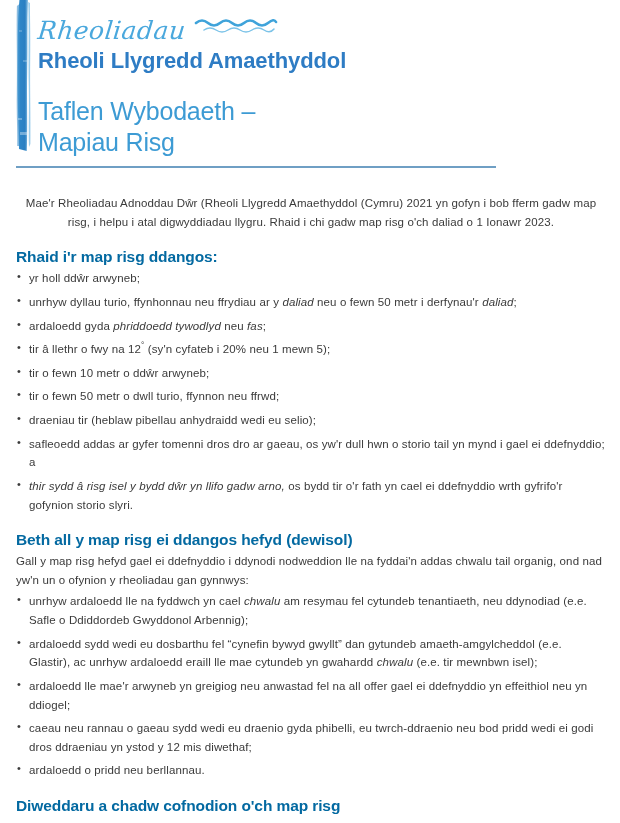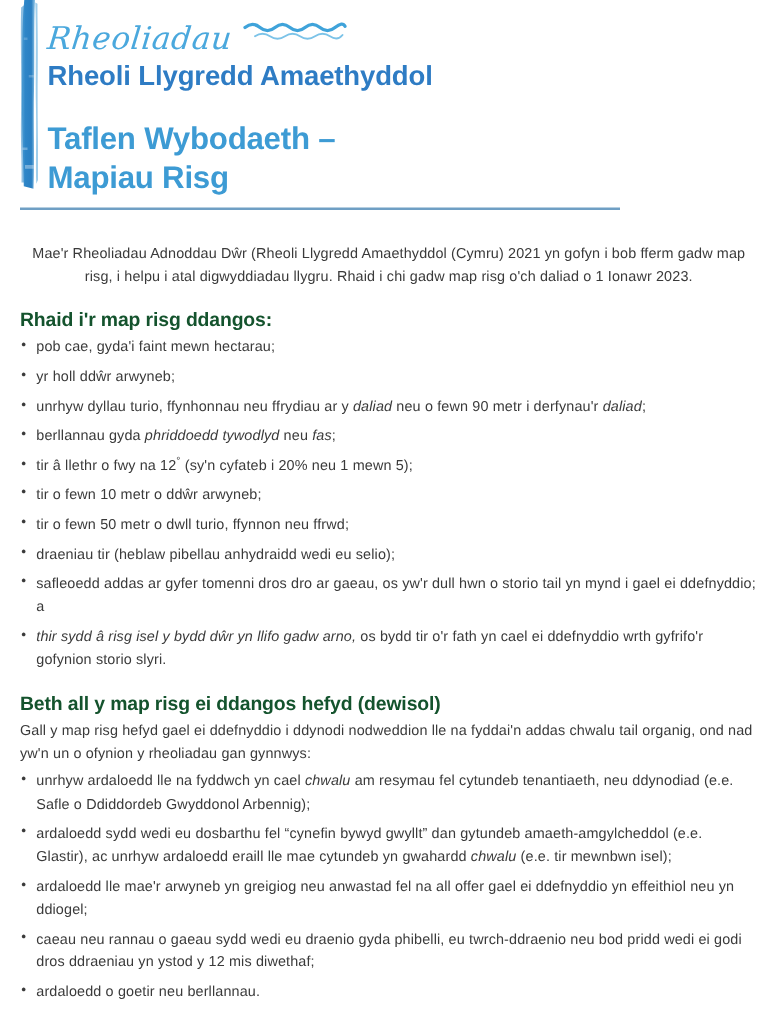--- a/index.html
+++ b/index.html
@@ -55,21 +55,21 @@
   }
   .brand-sub {
     font-size: 22px;
     font-weight: bold;
     color: #2e7cc4;
     margin-top: 5px;
     letter-spacing: -0.1px;
   }
   .main-title {
     font-size: 25px;
-    font-weight: bold;
+    font-weight: normal;
     color: #3d9bd4;
     line-height: 1.25;
     margin-top: 22px;
     letter-spacing: -0.2px;
   }
   .divider {
     position: absolute;
     left: 16px;
     top: 166px;
     width: 480px;
@@ -85,21 +85,21 @@
     font-size: 11.5px;
     line-height: 1.62;
     margin: 22px 0 0 0;
     color: #3a3a3a;
     letter-spacing: 0.01em;
     text-align: center;
   }
   h2.section-heading {
     font-size: 15.5px;
     font-weight: bold;
-    color: #14532d;
+    color: #0369a1;
     margin: 17px 0 3px 0;
     letter-spacing: -0.1px;
   }
   p.section-intro {
     font-size: 11.5px;
     line-height: 1.62;
     margin: 0 0 2px 0;
     letter-spacing: 0.01em;
   }
   ul.bullets {
@@ -182,37 +182,36 @@
 
   <div class="divider"></div>
 </div>
 
 <div class="content">
 
   <p class="intro">Mae'r Rheoliadau Adnoddau Dŵr (Rheoli Llygredd Amaethyddol (Cymru) 2021 yn gofyn i bob fferm gadw map risg, i helpu i atal digwyddiadau llygru. Rhaid i chi gadw map risg o'ch daliad o 1 Ionawr 2023.</p>
 
   <h2 class="section-heading">Rhaid i'r map risg ddangos:</h2>
   <ul class="bullets">
-      <li><span>pob cae, gyda'i faint mewn hectarau;</span></li>
       <li><span>yr holl ddŵr arwyneb;</span></li>
-      <li><span>unrhyw dyllau turio, ffynhonnau neu ffrydiau ar y </span><span class="it">daliad</span><span> neu o fewn 90 metr i derfynau'r </span><span class="it">daliad</span><span>;</span></li>
-      <li><span>berllannau gyda </span><span class="it">phriddoedd tywodlyd</span><span> neu </span><span class="it">fas</span><span>;</span></li>
+      <li><span>unrhyw dyllau turio, ffynhonnau neu ffrydiau ar y </span><span class="it">daliad</span><span> neu o fewn 50 metr i derfynau'r </span><span class="it">daliad</span><span>;</span></li>
+      <li><span>ardaloedd gyda </span><span class="it">phriddoedd tywodlyd</span><span> neu </span><span class="it">fas</span><span>;</span></li>
       <li><span>tir â llethr o fwy na 12</span><sup class="deg">°</sup><span> (sy'n cyfateb i 20% neu 1 mewn 5);</span></li>
       <li><span>tir o fewn 10 metr o ddŵr arwyneb;</span></li>
       <li><span>tir o fewn 50 metr o dwll turio, ffynnon neu ffrwd;</span></li>
       <li><span>draeniau tir (heblaw pibellau anhydraidd wedi eu selio);</span></li>
       <li><span>safleoedd addas ar gyfer tomenni dros dro ar gaeau, os yw'r dull hwn o storio tail yn mynd i gael ei ddefnyddio; a</span></li>
       <li><span class="it">thir sydd â risg isel y bydd dŵr yn llifo gadw arno,</span><span> os bydd tir o'r fath yn cael ei ddefnyddio wrth gyfrifo'r gofynion storio slyri.</span></li>
     </ul>
 
   <h2 class="section-heading">Beth all y map risg ei ddangos hefyd (dewisol)</h2>
   <p class="section-intro">Gall y map risg hefyd gael ei ddefnyddio i ddynodi nodweddion lle na fyddai'n addas chwalu tail organig, ond nad yw'n un o ofynion y rheoliadau gan gynnwys:</p>
   <ul class="bullets">
       <li><span>unrhyw ardaloedd lle na fyddwch yn cael </span><span class="it">chwalu</span><span> am resymau fel cytundeb tenantiaeth, neu ddynodiad (e.e. Safle o Ddiddordeb Gwyddonol Arbennig);</span></li>
       <li><span>ardaloedd sydd wedi eu dosbarthu fel “cynefin bywyd gwyllt” dan gytundeb amaeth-amgylcheddol (e.e. Glastir), ac unrhyw ardaloedd eraill lle mae cytundeb yn gwahardd </span><span class="it">chwalu</span><span> (e.e. tir mewnbwn isel);</span></li>
       <li><span>ardaloedd lle mae'r arwyneb yn greigiog neu anwastad fel na all offer gael ei ddefnyddio yn effeithiol neu yn ddiogel;</span></li>
       <li><span>caeau neu rannau o gaeau sydd wedi eu draenio gyda phibelli, eu twrch-ddraenio neu bod pridd wedi ei godi dros ddraeniau yn ystod y 12 mis diwethaf;</span></li>
-      <li><span>ardaloedd o goetir neu berllannau.</span></li>
+      <li><span>ardaloedd o pridd neu berllannau.</span></li>
     </ul>
 
   <h2 class="section-heading">Diweddaru a chadw cofnodion o'ch map risg</h2>
 
 </div>
 
 </body></html>

